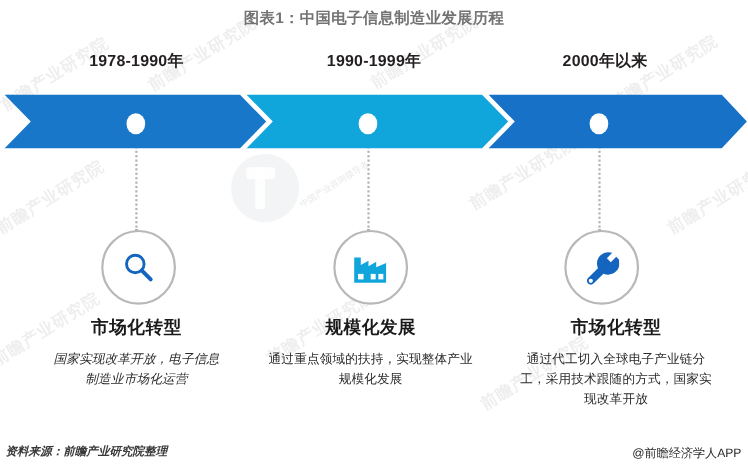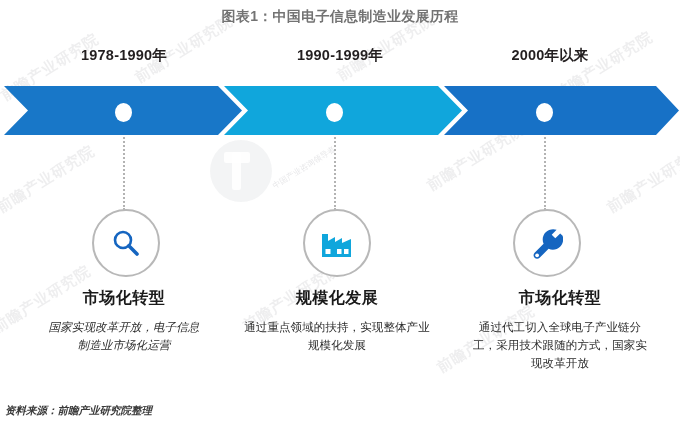--- a/index.html
+++ b/index.html
@@ -281,14 +281,15 @@
     <div class="block-title">规模化发展</div>
     <div class="block-desc">通过重点领域的扶持，实现整体产业规模化发展</div>
   </div>
 
   <div class="block" id="block-2">
     <div class="block-title">市场化转型</div>
     <div class="block-desc">通过代工切入全球电子产业链分工，采用技术跟随的方式，国家实现改革开放</div>
   </div>
 
   <div id="footer-source">资料来源：前瞻产业研究院整理</div>
+  <div id="footer-brand">@前瞻经济学人APP</div>
 
 </div>
 
 </body></html>

